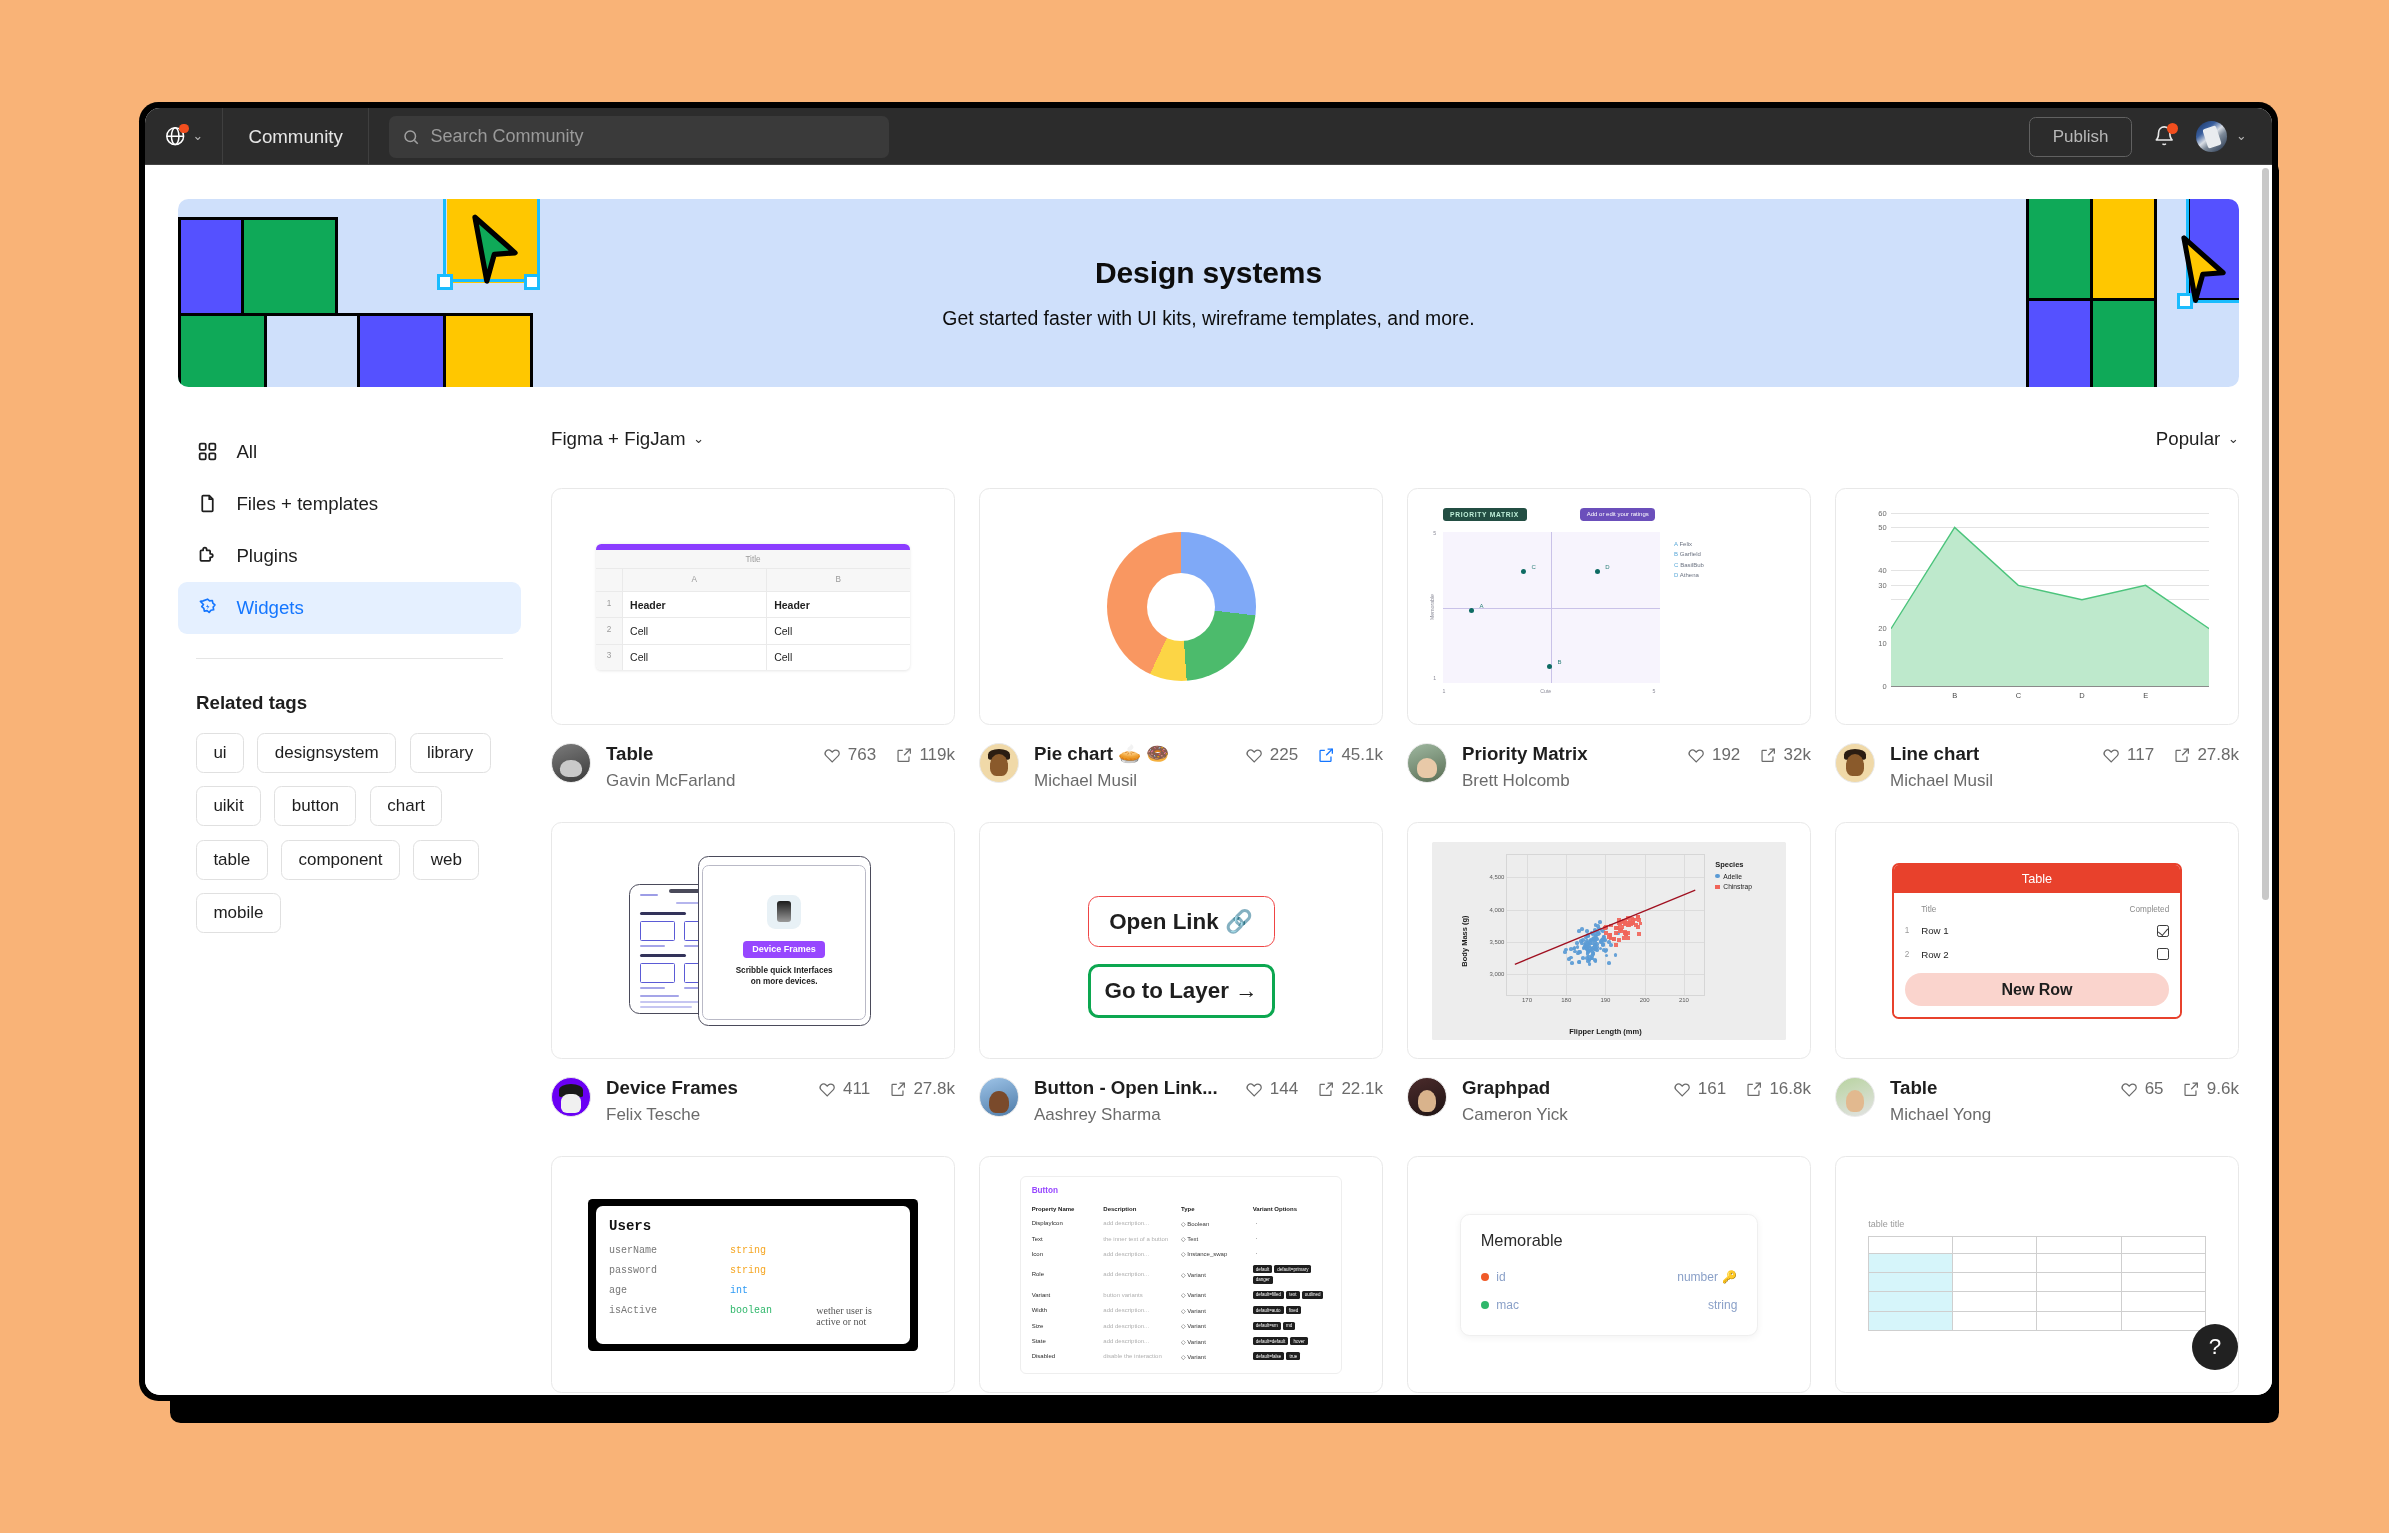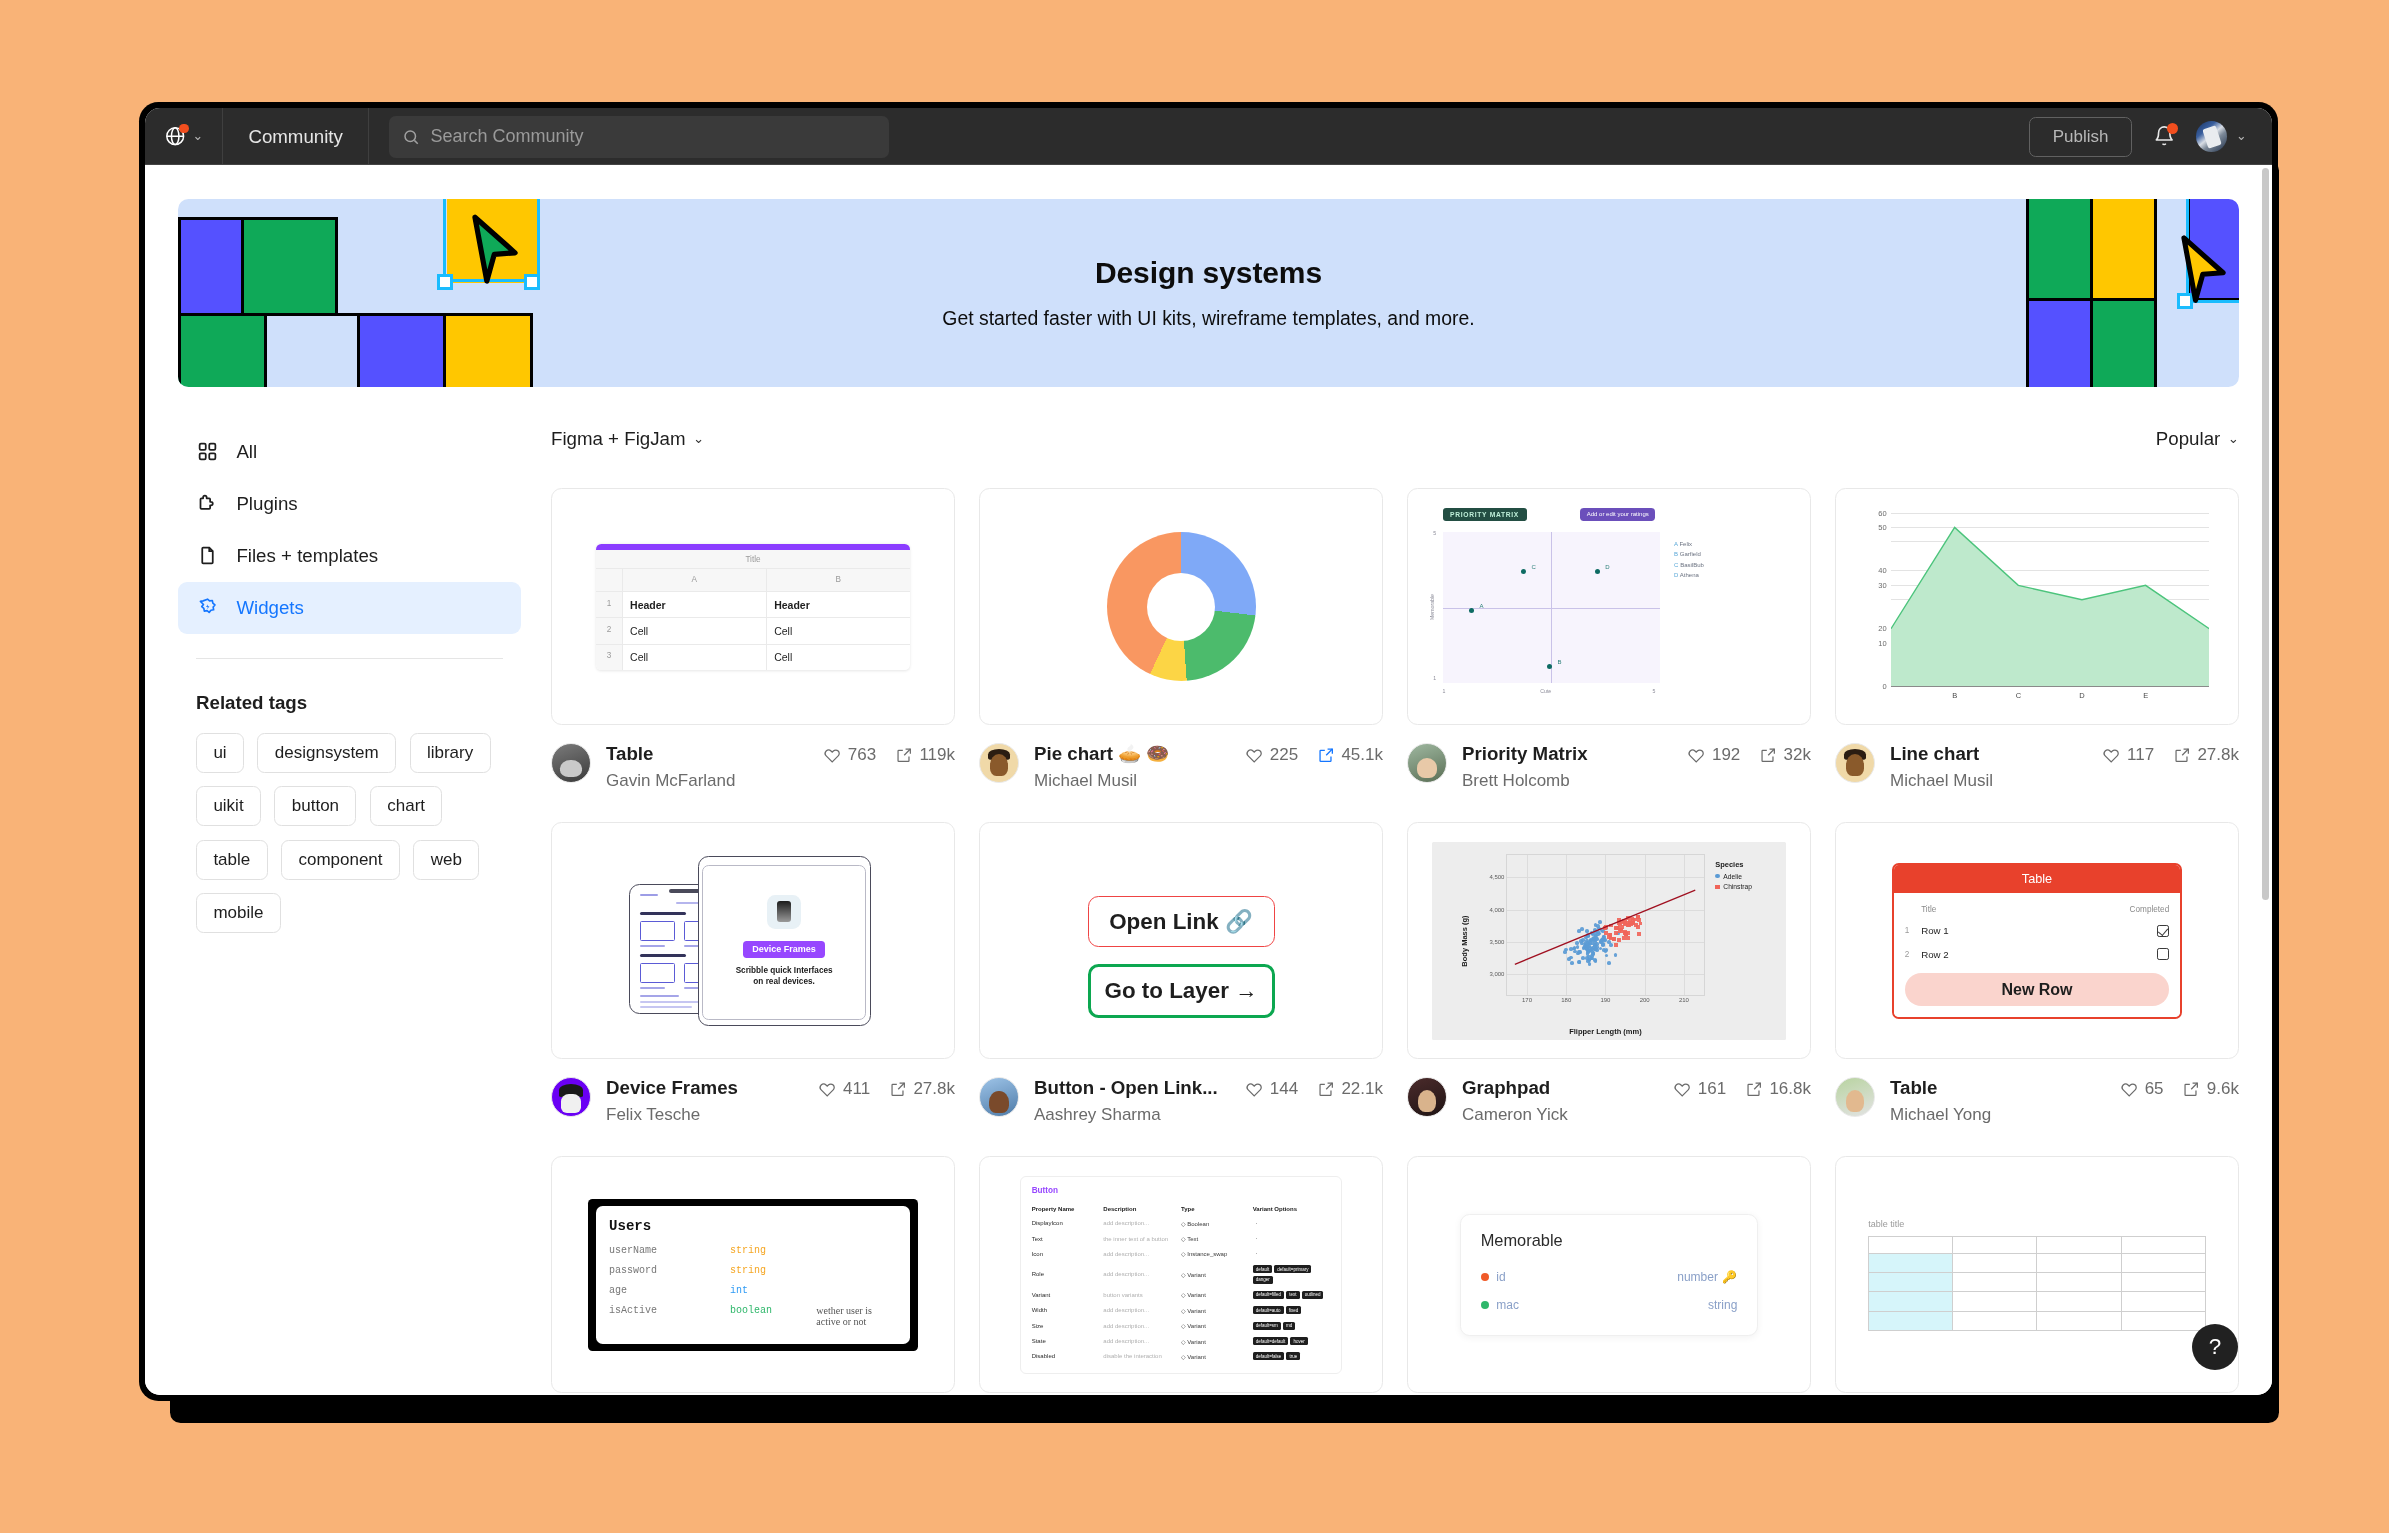--- a/index.html
+++ b/index.html
@@ -451,35 +451,35 @@
                 <rect x="14" y="3" width="7" height="7" rx="1.5"></rect>
               <rect x="3" y="14" width="7" height="7" rx="1.5"></rect>
                 <rect x="14" y="14" width="7" height="7" rx="1.5"></rect>
             </svg>
           </span>
           <span>All</span>
         </div>
 
         <div class="nav-item">
           <span class="nav-ico">
-            <svg width="21" height="21" viewBox="0 0 24 24" fill="none" stroke="#1E1E1E" stroke-width="2" stroke-linejoin="round">
-              <path d="M9 3a2 2 0 0 1 2 2v1h3a1 1 0 0 1 1 1v3h1a2 2 0 1 1 0 4h-1v3a1 1 0 0 1-1 1H5a1 1 0 0 1-1-1V7a1 1 0 0 1 1-1h2V5a2 2 0 0 1 2-2z"></path>
-            </svg>
-          </span>
-          <span>Plugins</span>
-        </div>
-
-        <div class="nav-item">
-          <span class="nav-ico">
             <svg width="21" height="21" viewBox="0 0 24 24" fill="none" stroke="#1E1E1E" stroke-width="2">
               <path d="M14 3H7a1 1 0 0 0-1 1v16a1 1 0 0 0 1 1h10a1 1 0 0 0 1-1V7z"></path>
                 <path d="M14 3v4h4"></path>
             </svg>
           </span>
           <span>Files + templates</span>
+        </div>
+
+        <div class="nav-item">
+          <span class="nav-ico">
+            <svg width="21" height="21" viewBox="0 0 24 24" fill="none" stroke="#1E1E1E" stroke-width="2" stroke-linejoin="round">
+              <path d="M9 3a2 2 0 0 1 2 2v1h3a1 1 0 0 1 1 1v3h1a2 2 0 1 1 0 4h-1v3a1 1 0 0 1-1 1H5a1 1 0 0 1-1-1V7a1 1 0 0 1 1-1h2V5a2 2 0 0 1 2-2z"></path>
+            </svg>
+          </span>
+          <span>Plugins</span>
         </div>
 
         <div class="nav-item active">
           <span class="nav-ico">
             <svg width="21" height="21" viewBox="0 0 24 24" fill="none" stroke="#1476FF" stroke-width="1.9" stroke-linejoin="round">
               <path d="M12 2.5l2.4 2 3.1-.5.6 3.1 2.4 2-2 2.4.5 3.1-3.1.6-2 2.4-2.4-2-3.1.5-.6-3.1-2.4-2 2-2.4L3.9 5l3.1-.6z"></path>
               <path d="M12.6 8.2l-2.3 3.3h2l-.6 2.6 2.5-3.4h-2z" fill="#1476FF" stroke="none"></path>
             </svg>
           </span>
           <span>Widgets</span>
@@ -738,21 +738,21 @@
                   <div class="ph-l" style="left:9%;top:91%;width:60%;height:2.2px;opacity:.35;"></div>
                   <div class="ph-l" style="left:9%;top:95%;width:45%;height:2.2px;opacity:.35;"></div>
                 </div>
                 <div class="dev-tab">
                   <div class="dev-tab-inner"></div>
                   <div class="dev-ico">
                       <i></i>
                     </div>
                   <div class="dev-badge">Device Frames</div>
                   <div class="dev-cap" style="white-space:pre-line;">Scribble quick Interfaces
-on real devices.</div>
+on more devices.</div>
                 </div>
               </div>
             </div>
             <div class="card-meta">
               <div class="card-avatar av4"></div>
               <div class="meta-text">
                 <div class="card-title">Device Frames</div>
                 <div class="card-author">Felix Tesche</div>
               </div>
               <div class="card-stats">

